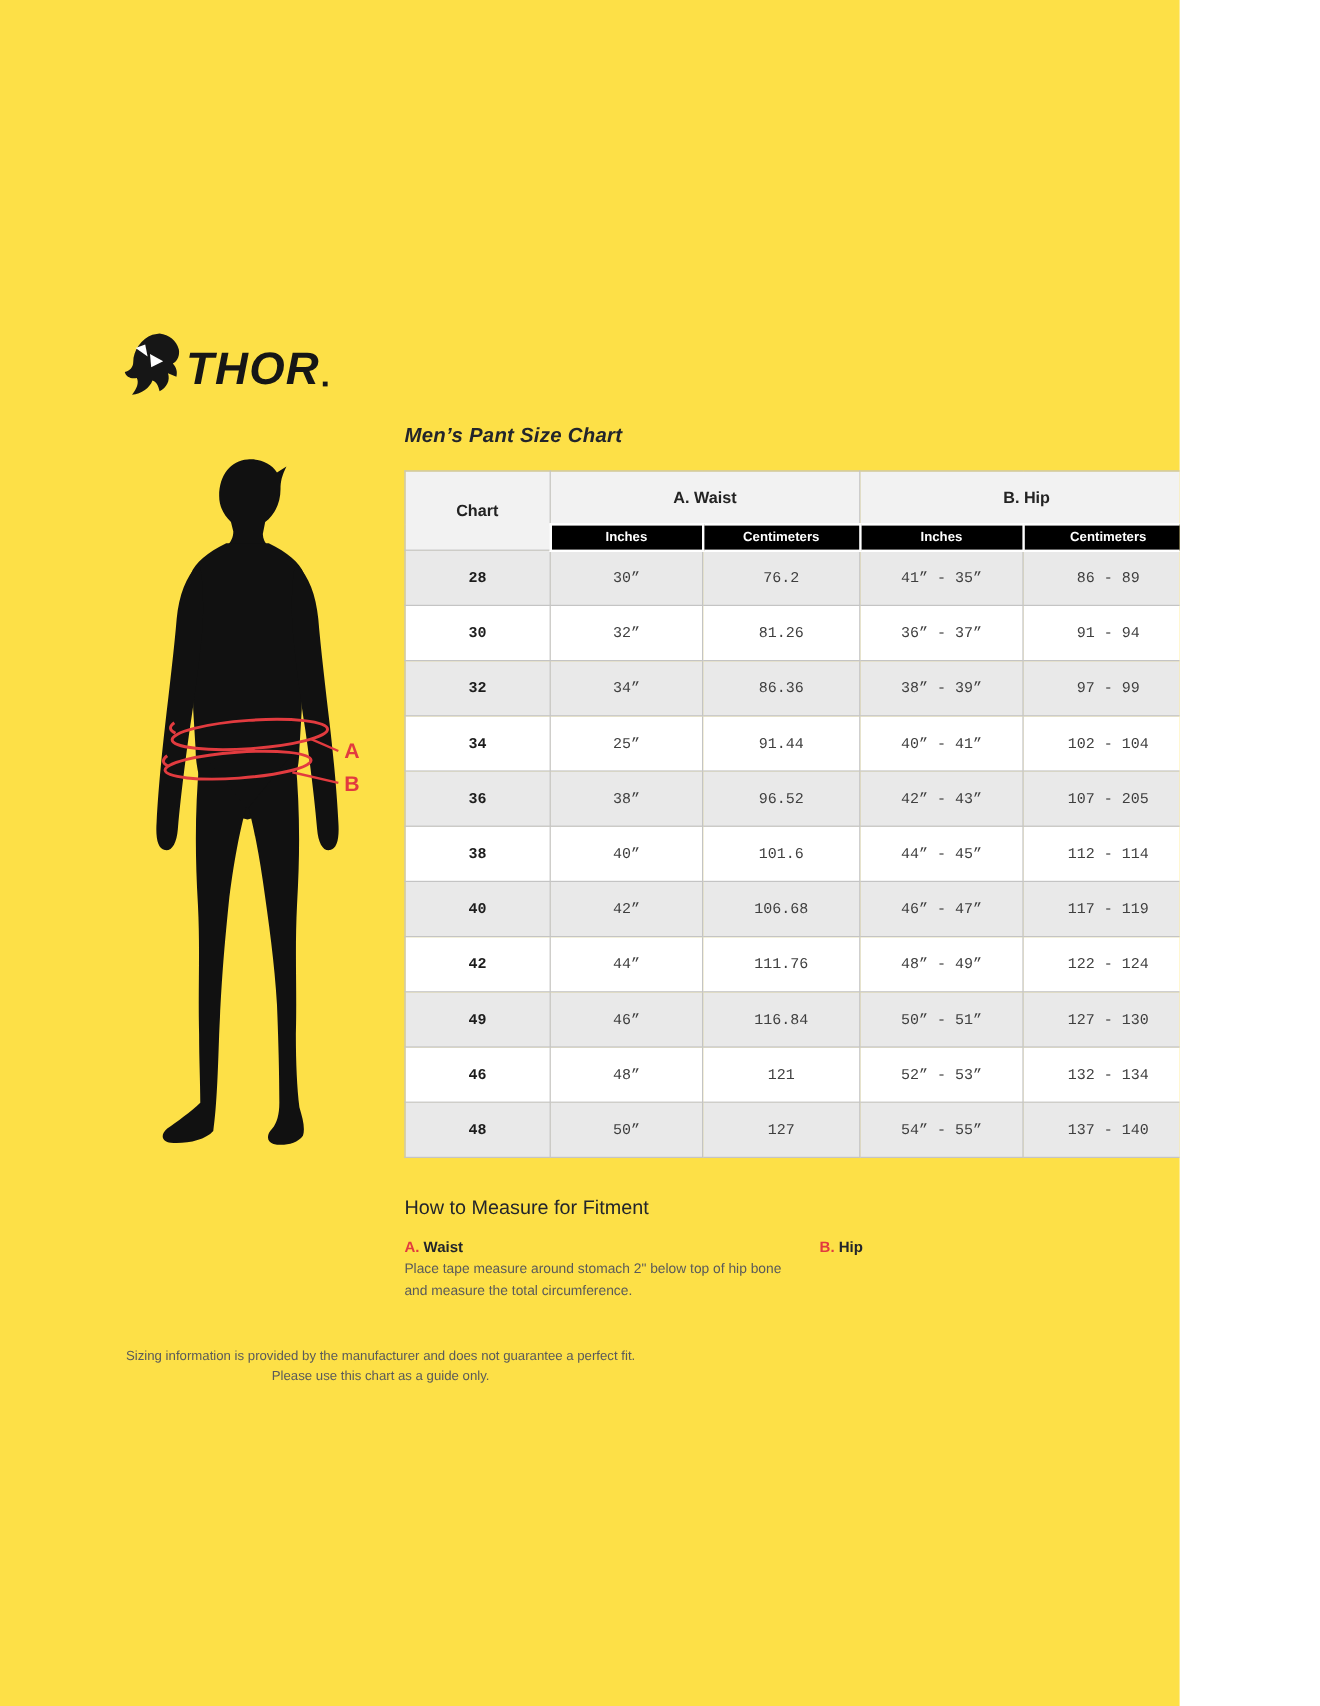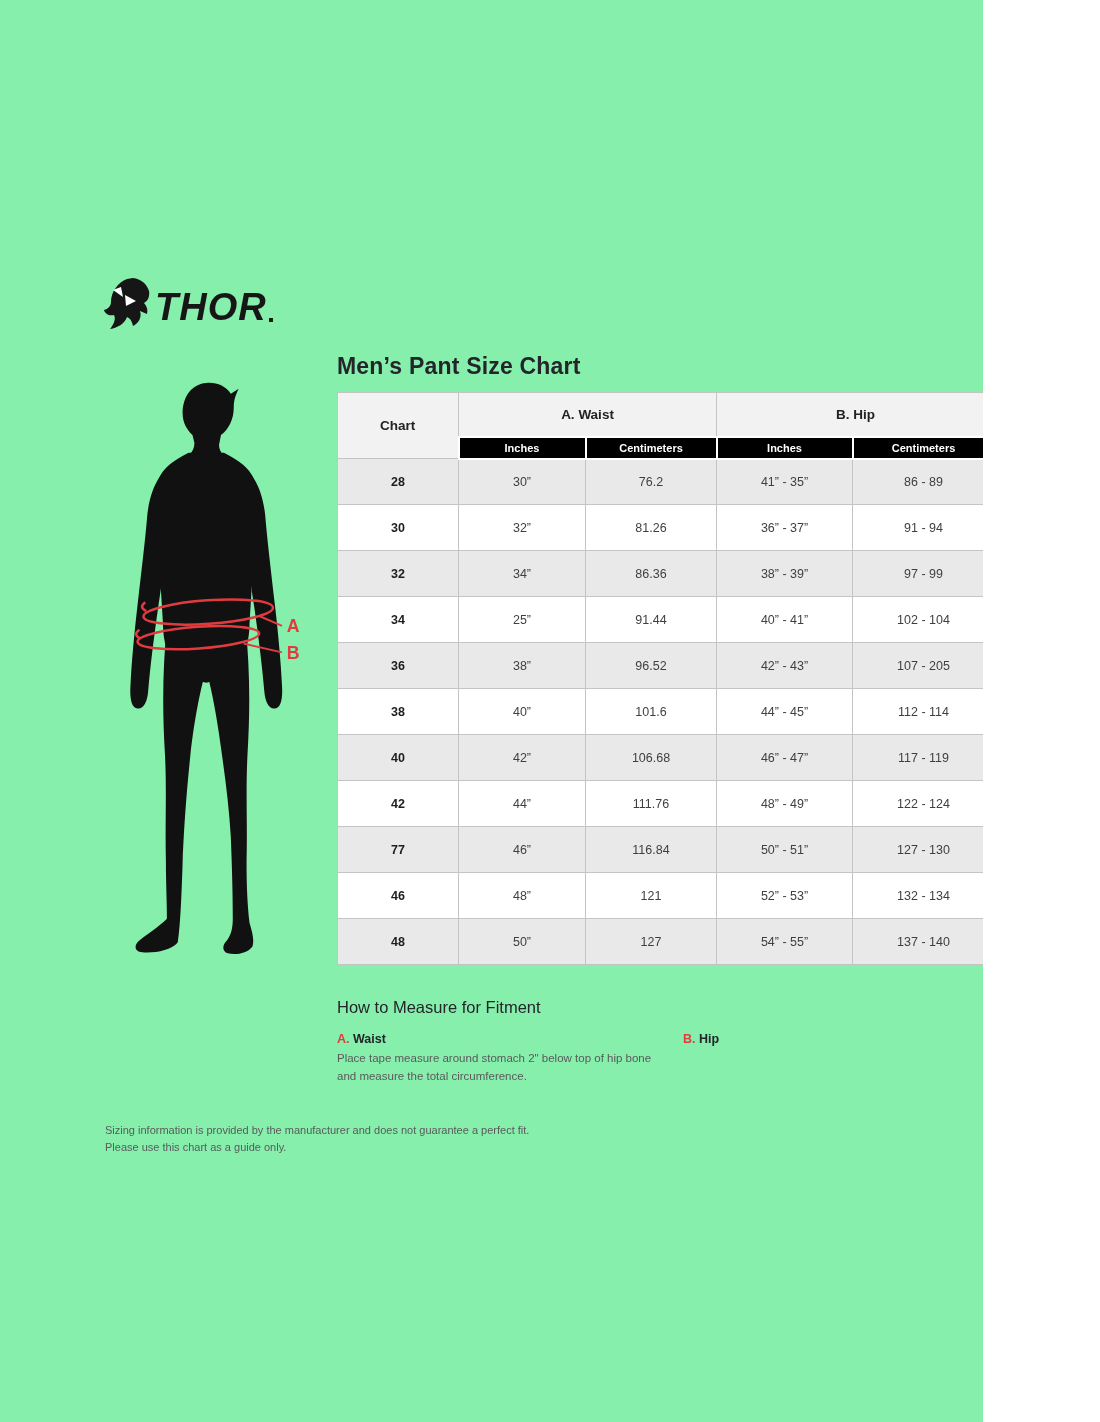--- a/index.html
+++ b/index.html
@@ -1,54 +1,54 @@
 <!DOCTYPE html>
 <html><head>
 <meta charset="utf-8">
 <style>
   * { box-sizing: border-box; }
   html, body { margin: 0; padding: 0; background: #ffffff; }
   body { font-family: "Liberation Sans", sans-serif; }
-  .page { position: relative; width: 983px; height: 1422px; background: #86efac; overflow: hidden; }
+  .page { position: relative; width: 983px; height: 1422px; background: #fde047; overflow: hidden; }
 
   
   .logo { position: absolute; left: 103px; top: 276px; width: 175px; height: 56px; }
 
   
   .figure { position: absolute; left: 120px; top: 380px; width: 200px; height: 590px; }
 
   
   .chart-title { position: absolute; left: 337px; top: 353px; margin: 0;
-                 font-size: 23px; font-weight: 700; color: #23252b; letter-spacing: 0.2px; }
+                 font-size: 17px; font-weight: 700; color: #23252b; letter-spacing: 0.2px; font-style: italic; }
 
   
   .size-table { position: absolute; left: 337px; top: 392px; width: 657px;
                 border-collapse: collapse; table-layout: fixed; }
   .size-table th, .size-table td { border: 1px solid #c4c4c4; text-align: center; padding: 0; }
   .th-main { height: 44px; background: #f2f2f2; font-size: 13.5px; font-weight: 700; color: #232323; }
   .th-unit { height: 22px; background: #000000; color: #ffffff; font-size: 11px;
              font-weight: 700; border: 2px solid #ffffff !important; }
-  .size-table tbody td { height: 46px; font-size: 12.5px; color: #3f3f3f; background: #ffffff; }
+  .size-table tbody td { height: 46px; font-size: 12.5px; color: #3f3f3f; background: #ffffff; font-family: Liberation Mono, monospace; }
   .size-table tbody tr:nth-child(odd) td { background: #e9e9e9; }
   .size-table tbody td.size-col { font-weight: 700; color: #1d1d1d; font-size: 12.5px; }
 
   
   .measure-title { position: absolute; left: 337px; top: 998px; margin: 0;
                    font-size: 16.5px; font-weight: 400; color: #23252b; }
   .measure-col { position: absolute; top: 1032px; width: 330px; }
   .measure-col.col-a { left: 337px; }
   .measure-col.col-b { left: 683px; }
   .measure-col h3 { margin: 0 0 4px 0; font-size: 12.5px; font-weight: 700; color: #23252b; }
   .measure-col h3 .red-prefix { color: #e23b3f; }
   .measure-col p { margin: 0; font-size: 11.5px; color: #5a5a5a; line-height: 1.55; }
 
   
   .disclaimer { position: absolute; left: 105px; top: 1122px; font-size: 11px;
                 color: #5a5a5a; line-height: 1.55; }
-  .disclaimer p { margin: 0; }
+  .disclaimer p { margin: 0; text-align: center; }
 </style>
 </head>
 <body>
 
 <div class="page">
 
   <div class="logo">
     <svg width="175" height="56" viewBox="0 0 175 56">
       <g>
         <path d="M30,2 C38,3 44,8 46,15 C47,20 45,25 41,27 C44,30 45,34 44,38 L37,35
@@ -180,21 +180,21 @@
           <td>117 - 119</td>
         </tr>
         <tr>
           <td class="size-col">42</td>
           <td>44”</td>
           <td>111.76</td>
           <td>48” - 49”</td>
           <td>122 - 124</td>
         </tr>
         <tr>
-          <td class="size-col">77</td>
+          <td class="size-col">49</td>
           <td>46”</td>
           <td>116.84</td>
           <td>50” - 51”</td>
           <td>127 - 130</td>
         </tr>
         <tr>
           <td class="size-col">46</td>
           <td>48”</td>
           <td>121</td>
           <td>52” - 53”</td>

